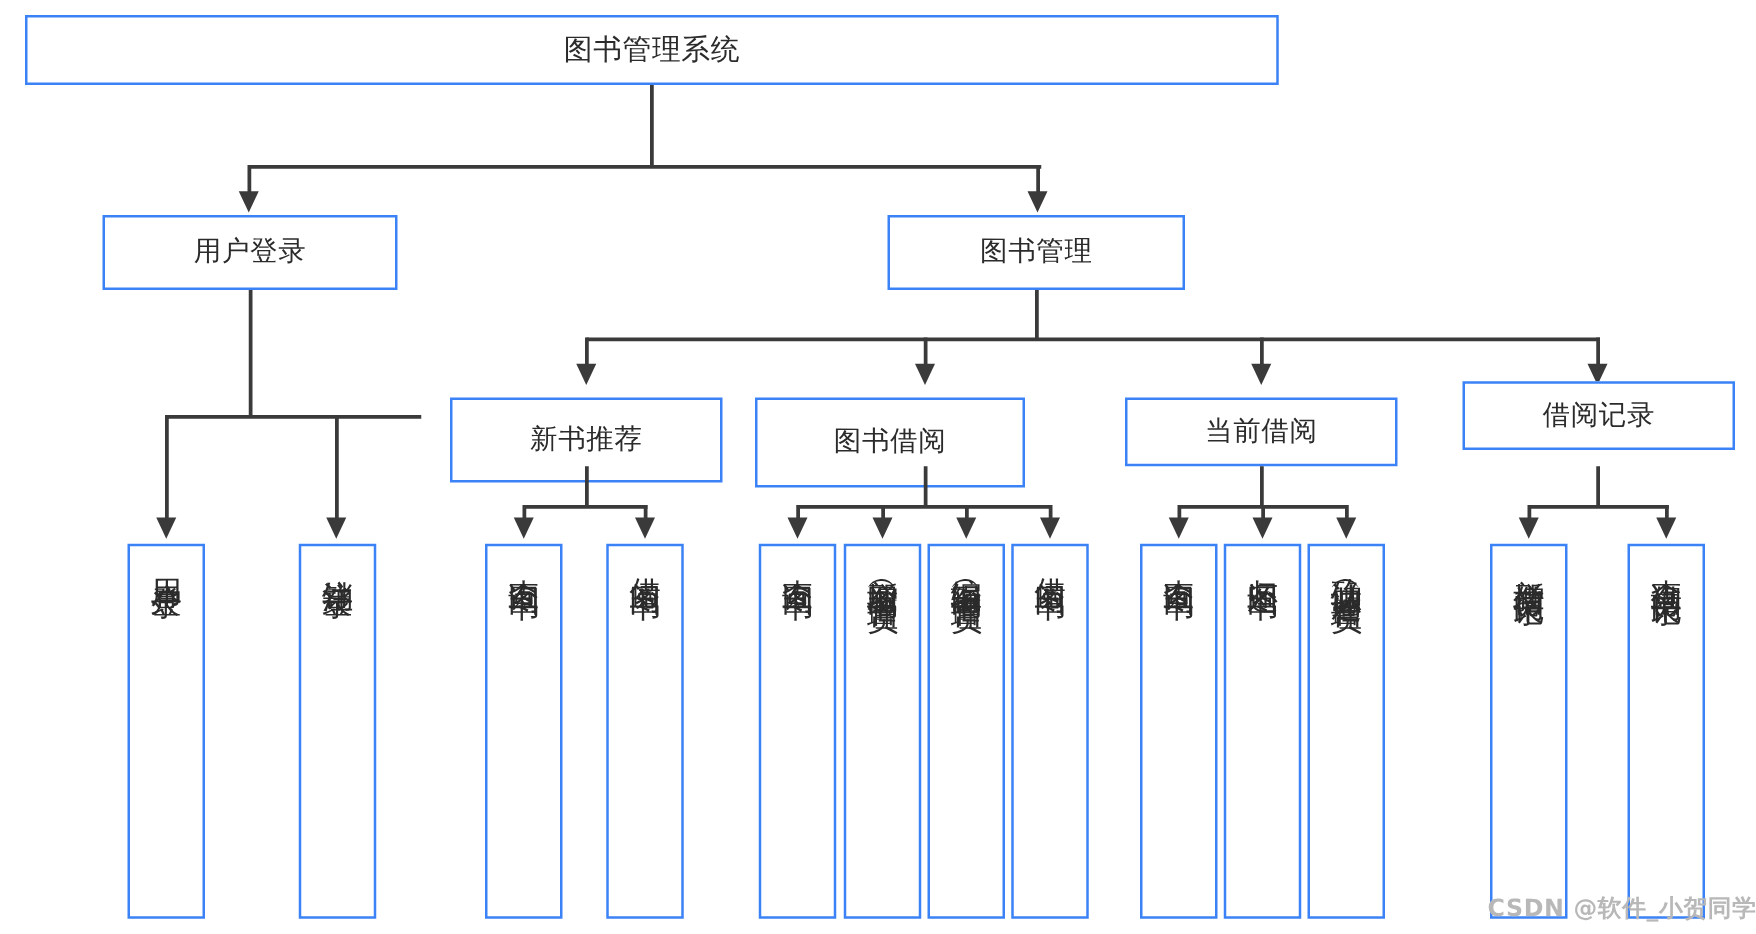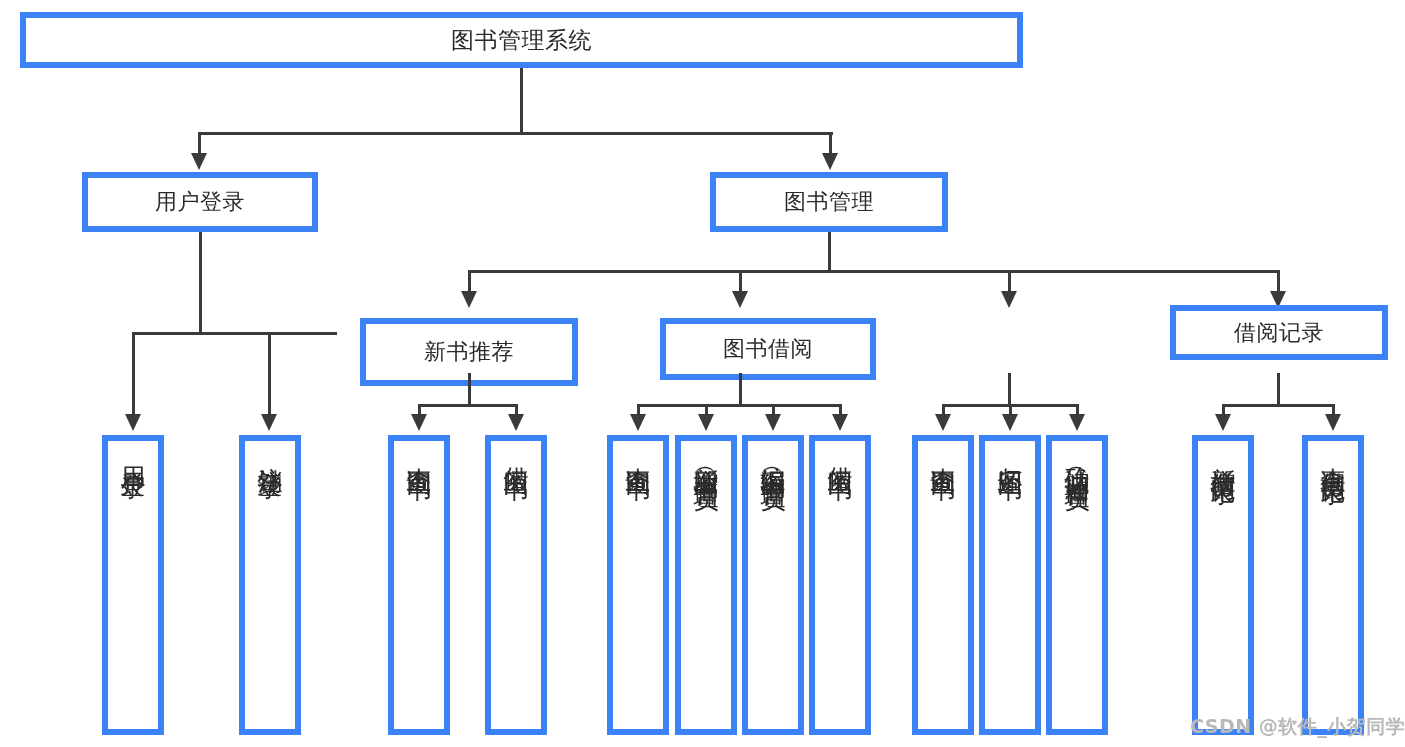--- a/index.html
+++ b/index.html
@@ -4,21 +4,21 @@
 <title>图书管理系统 功能结构图</title>
 <style>
   html,body{margin:0;padding:0;background:#ffffff;}
   body{font-family:"DejaVu Sans","Liberation Sans",sans-serif;}
   #canvas{position:relative;width:1405px;height:747px;background:#ffffff;overflow:hidden;}
 
   .node{
     position:absolute;
     box-sizing:border-box;
     background:#ffffff;
-    border:6px solid #3b82f6;
+    border:2px solid #3b82f6;
     display:flex;
     align-items:center;
     justify-content:center;
     color:#2b2b2b;
   }
   .node .lbl{
     display:block;
     text-align:center;
     line-height:1.05;
     letter-spacing:0.5px;
@@ -99,22 +99,25 @@
   <div class="ln vert" style="left:739px;top:270px;height:25px;"></div>
   <div class="arw" style="left:732px;top:291px;"></div>
   <div class="ln vert" style="left:1008px;top:270px;height:25px;"></div>
   <div class="arw" style="left:1001px;top:291px;"></div>
   <div class="ln vert" style="left:1277px;top:270px;height:25px;"></div>
   <div class="arw" style="left:1270px;top:291px;"></div>
 
   <div class="node h" style="left:360px;top:318px;width:218px;height:68px;">
     <span class="lbl">新书推荐</span>
   </div>
-  <div class="node h" style="left:660px;top:318px;width:216px;height:62px;">
+  <div class="node h" style="left:604px;top:318px;width:216px;height:72px;">
     <span class="lbl">图书借阅</span>
+  </div>
+  <div class="node h" style="left:900px;top:318px;width:218px;height:55px;">
+    <span class="lbl">当前借阅</span>
   </div>
   <div class="node h" style="left:1170px;top:305px;width:218px;height:55px;">
     <span class="lbl">借阅记录</span>
   </div>
 
   <div class="ln vert" style="left:468px;top:373px;height:33px;"></div>
   <div class="ln horz" style="left:419px;top:404px;width:99px;"></div>
   <div class="ln vert" style="left:418px;top:404px;height:12px;"></div>
   <div class="arw" style="left:411px;top:414px;"></div>
   <div class="ln vert" style="left:515px;top:404px;height:12px;"></div>

